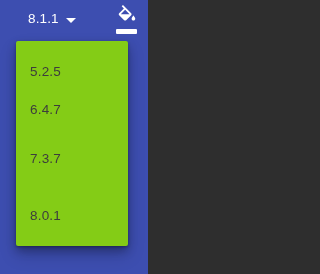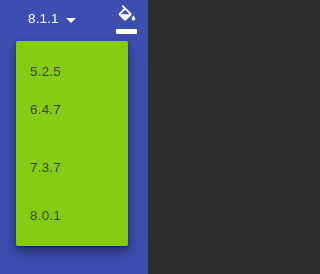--- a/index.html
+++ b/index.html
@@ -109,21 +109,21 @@
   }
   .menu-item-label {
     color: #3d3d3d;
     font-size: 13.5px;
     line-height: 48px;
     letter-spacing: 0.2px;
     white-space: nowrap;
   }
   .mi0 { top: 7px; }
   .mi1 { top: 45px; }
-  .mi2 { top: 103px; }
+  .mi2 { top: 94px; }
   .mi3 { top: 151px; text-align: right; }
 </style>
 </head>
 <body>
 
 <div id="screen">
 
   <div id="topbar">
 
     <div id="version-selector">

